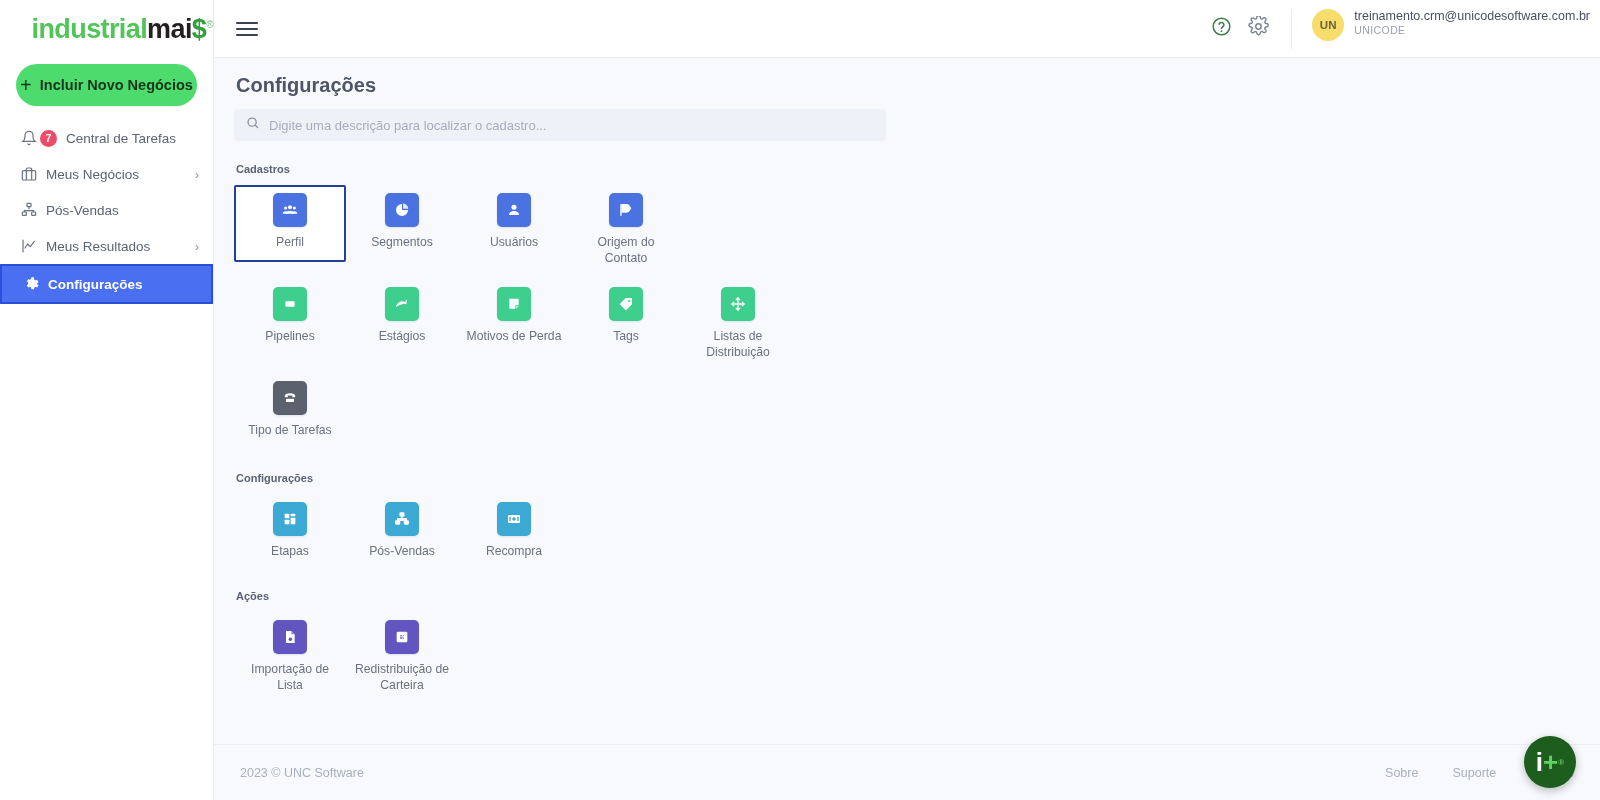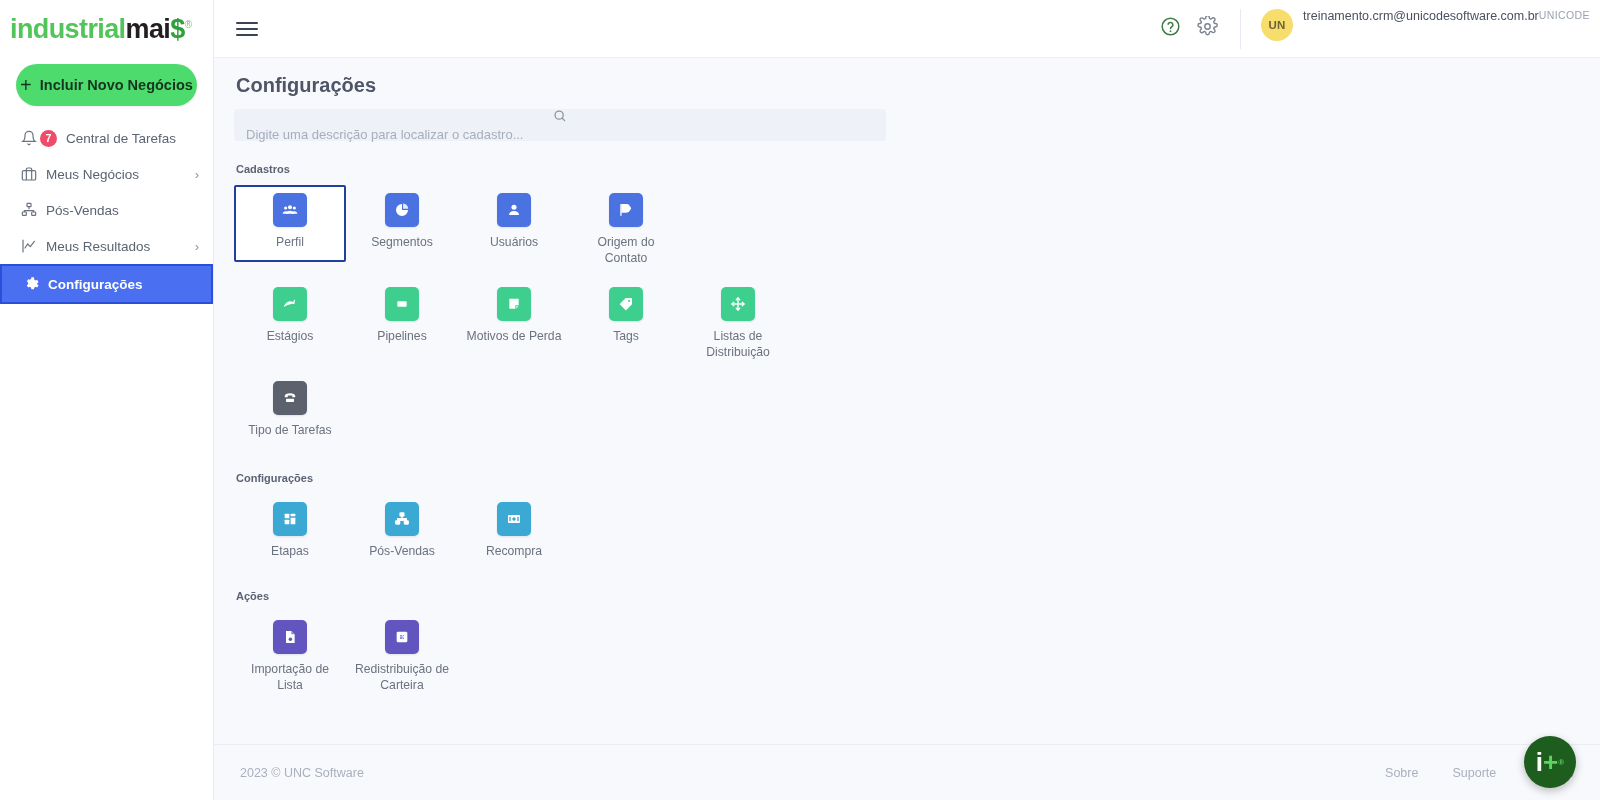--- a/index.html
+++ b/index.html
@@ -13,21 +13,21 @@
 
   
   .sidebar {
     width: 214px; height: 800px; flex: 0 0 214px;
     background: #ffffff;
     border-right: 1px solid #e9ecef;
     display: flex; flex-direction: column;
   }
   .logo-wrap {
     height: 58px; display: flex; align-items: center;
-    padding-left: 10px;
+    justify-content: flex-end;
   }
   .logo { font-size: 27px; font-weight: 700; letter-spacing: -0.6px; position: relative; }
   .logo .g1 { color: #52c45a; }
   .logo .g2 { color: #231f20; }
   .logo .g3 { color: #2fa03a; }
   .logo .reg { font-size: 10px; vertical-align: super; color: #7fbd84; font-weight: 400; }
 
   .new-deal {
     margin: 6px 16px 14px 16px;
     height: 42px; border-radius: 24px;
@@ -83,31 +83,31 @@
   .user-box {
     display: flex; align-items: flex-start; gap: 10px;
     border-left: 1px solid #e7eaf0; padding-left: 20px; height: 40px;
   }
   .avatar {
     width: 32px; height: 32px; border-radius: 50%;
     background: #f7dd6b; color: #6e6236;
     display: flex; align-items: center; justify-content: center;
     font-size: 11.5px; font-weight: 700; letter-spacing: .3px;
   }
-  .user-meta { display: flex; flex-direction: row; line-height: 1.25; }
+  .user-meta { display: flex; flex-direction: column; line-height: 1.25; }
   .user-email { font-size: 12.5px; color: #49505e; }
   .user-org { font-size: 10.5px; color: #9aa2b0; letter-spacing: .4px; }
 
   .content { flex: 1; overflow: hidden; padding: 14px 20px 0 20px; position: relative; }
   .page-title { font-size: 20px; color: #4d5566; font-weight: 600; margin: 2px 0 12px 2px; }
 
   .search {
     height: 32px; width: 652px; background: #eef1f8;
     border-radius: 4px; display: flex; align-items: center;
-    padding: 0 12px; margin-bottom: 22px; flex-direction: column;
+    padding: 0 12px; gap: 9px; margin-bottom: 22px;
   }
   .search svg { width: 14px; height: 14px; flex:0 0 14px; }
   .search input {
     border: none; background: transparent; outline: none;
     font-size: 13px; color: #4d5566; width: 100%;
     font-family: "Liberation Sans", sans-serif;
   }
   .search input::placeholder { color: #a7aebb; }
 
   .section-title {
@@ -329,35 +329,35 @@
                   <rect x="3.4" y="3" width="2" height="18" rx="1"></rect>
                 </svg>
             </div>
             <div class="card-label">Origem do Contato</div>
           </div>
         </div>
 
         <div class="grid">
           <div class="card">
             <div class="tile" style="background:#3ecf8e">
+              <svg viewBox="0 0 24 24">
+                  <rect x="5" y="8" width="14" height="8" rx="1.4"></rect>
+                </svg>
+            </div>
+            <div class="card-label">Pipelines</div>
+          </div>
+
+          <div class="card">
+            <div class="tile" style="background:#3ecf8e">
               <svg viewBox="0 0 24 24" fill="none" stroke="#fff" stroke-width="2" stroke-linecap="round">
                   <path d="M4 15c2.5-4 5.5-6 8.5-6 2 0 3.6.8 4.8 2"></path>
                   <path d="M18.6 6.6l-.9 4.6"></path>
                 </svg>
             </div>
             <div class="card-label">Estágios</div>
-          </div>
-
-          <div class="card">
-            <div class="tile" style="background:#3ecf8e">
-              <svg viewBox="0 0 24 24">
-                  <rect x="5" y="8" width="14" height="8" rx="1.4"></rect>
-                </svg>
-            </div>
-            <div class="card-label">Pipelines</div>
           </div>
 
           <div class="card">
             <div class="tile" style="background:#3ecf8e">
               <svg viewBox="0 0 24 24">
                   <path d="M5 4h14v10h-5v5H5z"></path>
                   <path d="M15.3 19v-3.6h3.6z" opacity=".8"></path>
                 </svg>
             </div>
             <div class="card-label">Motivos de Perda</div>

